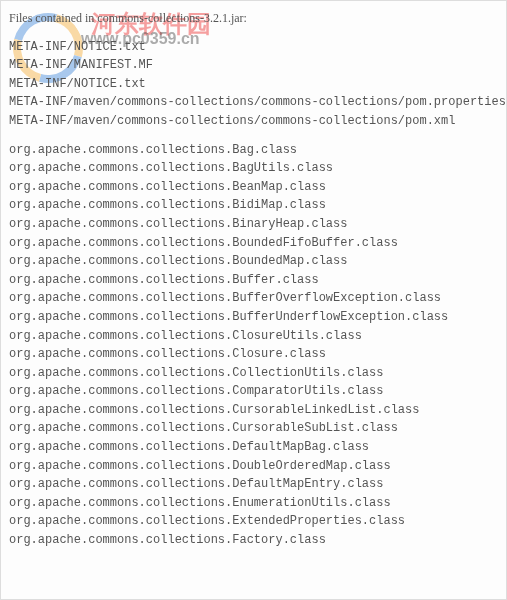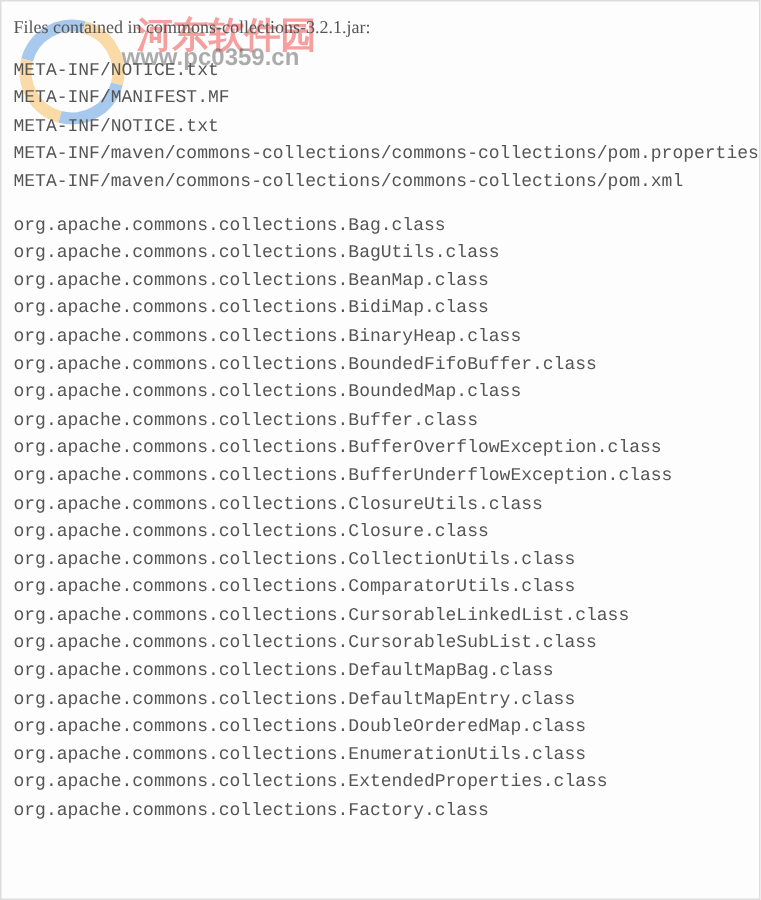--- a/index.html
+++ b/index.html
@@ -143,19 +143,19 @@
     <div class="line">org.apache.commons.collections.Buffer.class</div>
     <div class="line">org.apache.commons.collections.BufferOverflowException.class</div>
     <div class="line">org.apache.commons.collections.BufferUnderflowException.class</div>
     <div class="line">org.apache.commons.collections.ClosureUtils.class</div>
     <div class="line">org.apache.commons.collections.Closure.class</div>
     <div class="line">org.apache.commons.collections.CollectionUtils.class</div>
     <div class="line">org.apache.commons.collections.ComparatorUtils.class</div>
     <div class="line">org.apache.commons.collections.CursorableLinkedList.class</div>
     <div class="line">org.apache.commons.collections.CursorableSubList.class</div>
     <div class="line">org.apache.commons.collections.DefaultMapBag.class</div>
+    <div class="line">org.apache.commons.collections.DoubleOrderedMap.class</div>
     <div class="line">org.apache.commons.collections.DefaultMapEntry.class</div>
-    <div class="line">org.apache.commons.collections.DoubleOrderedMap.class</div>
     <div class="line">org.apache.commons.collections.EnumerationUtils.class</div>
     <div class="line">org.apache.commons.collections.ExtendedProperties.class</div>
     <div class="line">org.apache.commons.collections.Factory.class</div>
   </div>
 </div>
 
 </body></html>

